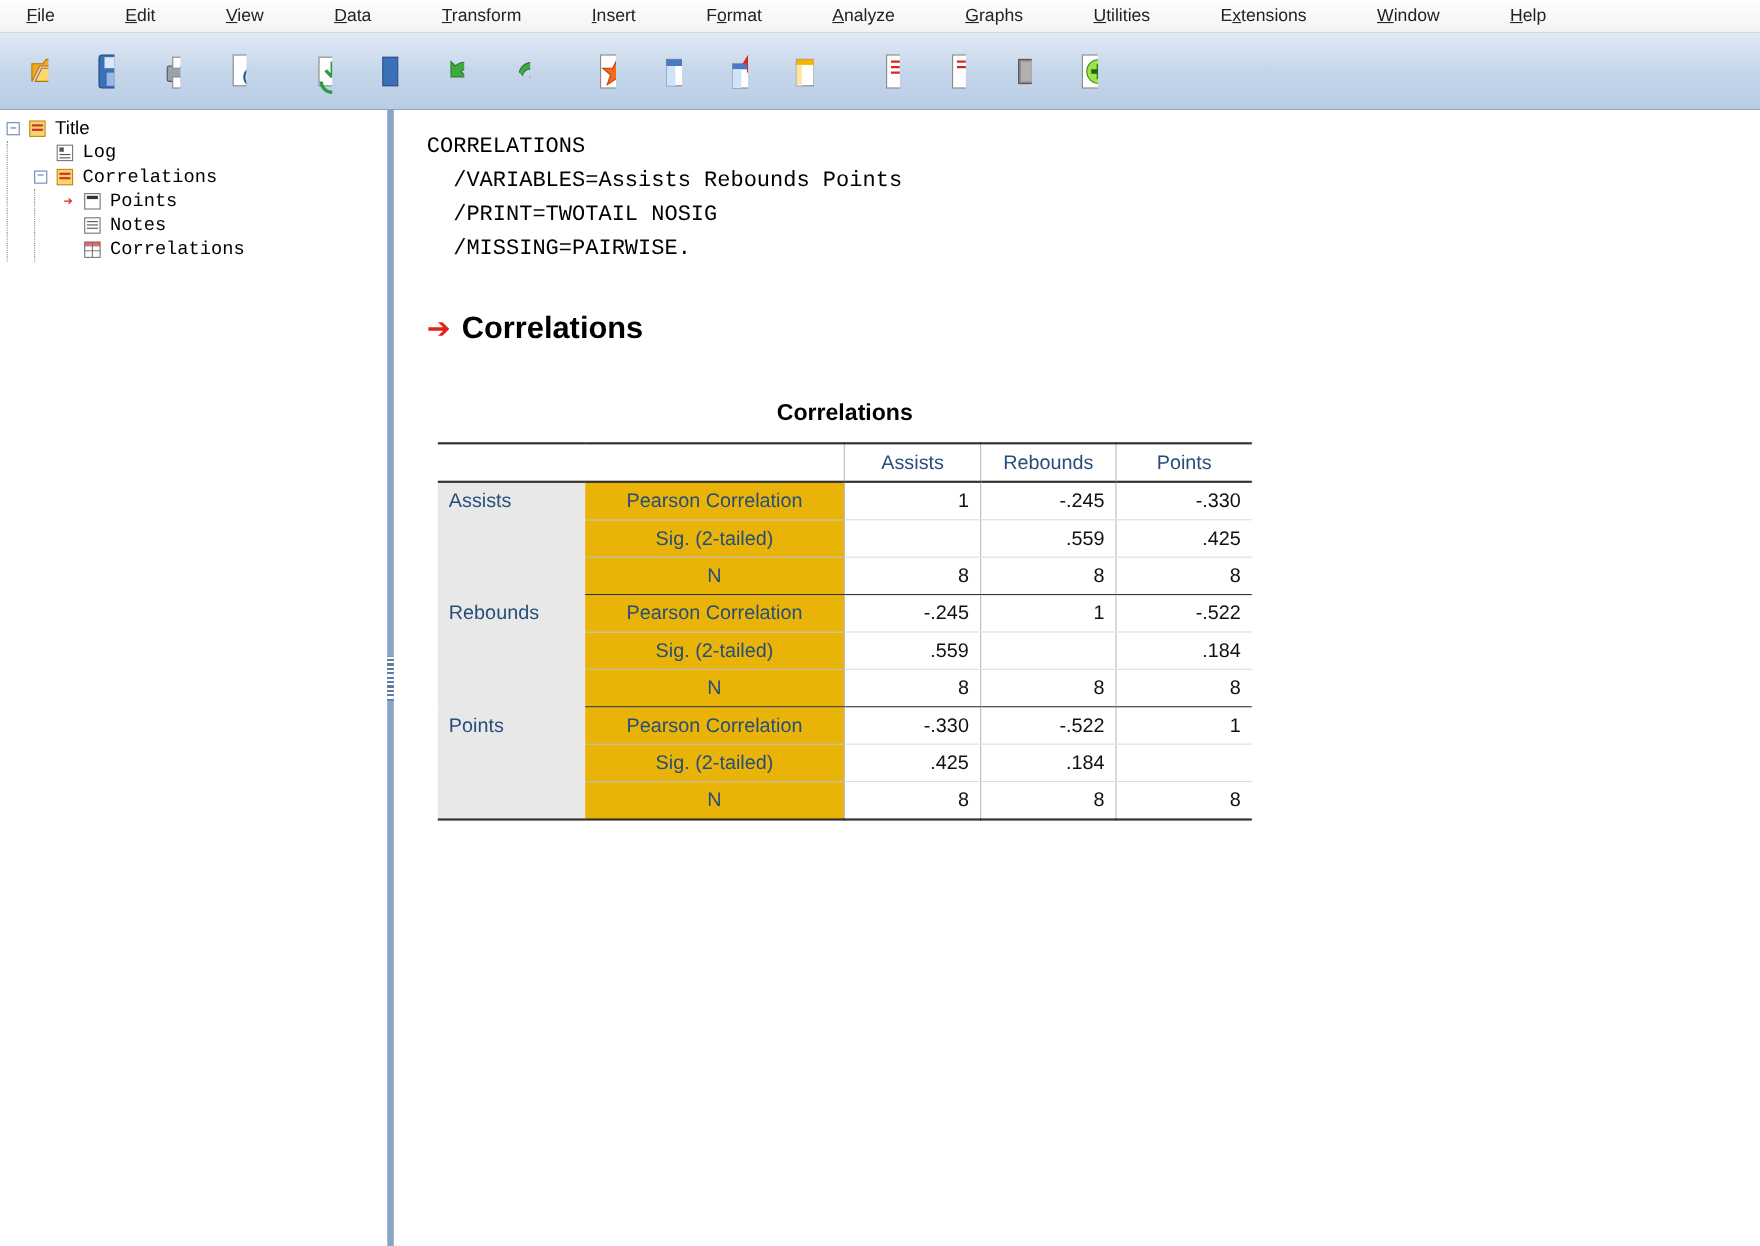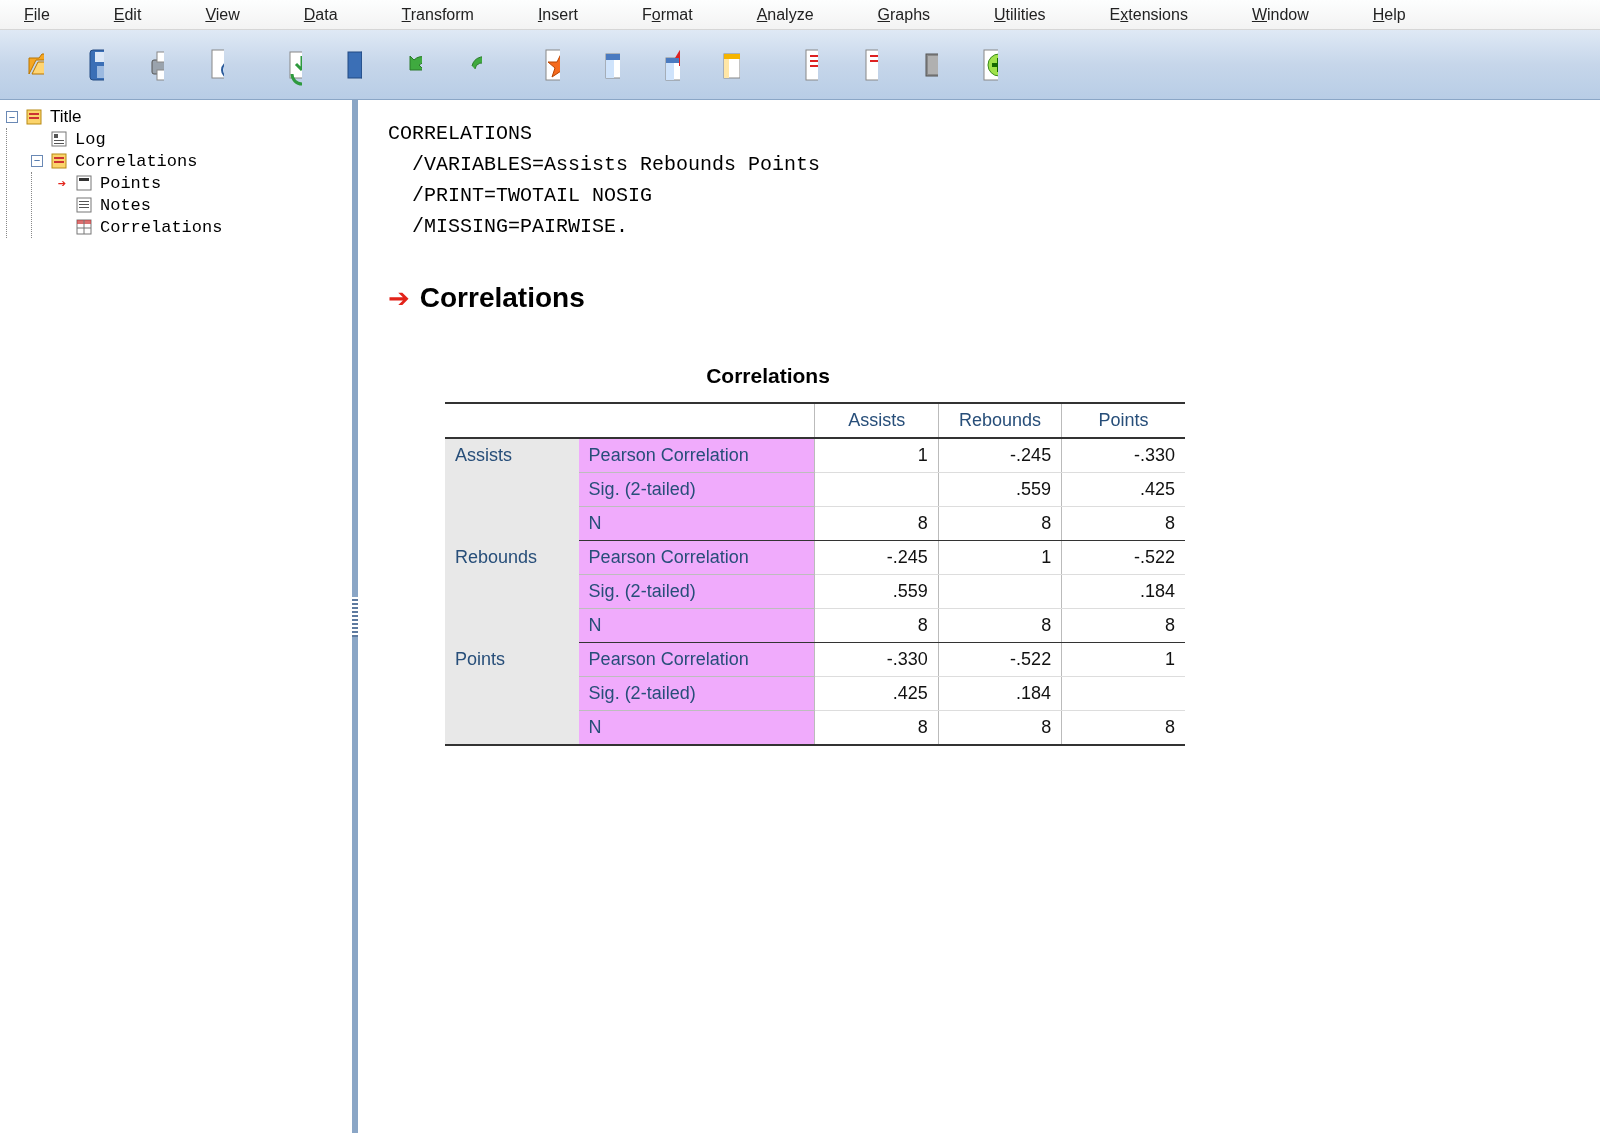--- a/index.html
+++ b/index.html
@@ -109,21 +109,20 @@
     text-align: center;
     font-weight: bold;
     font-size: 21px;
     margin-bottom: 14px;
     width: 740px;
   }
   table.corr {
     border-collapse: collapse;
     font-size: 18px;
     width: 740px;
-    margin-left: 47px;
   }
   table.corr th, table.corr td {
     padding: 6px 10px;
   }
   table.corr thead th {
     color: #274e79;
     font-weight: normal;
     text-align: center;
     border-left: 1px solid #bbb;
   }
@@ -137,23 +136,23 @@
   table.corr tbody { border-top: 2px solid #333; border-bottom: 2px solid #333;}
   table.corr .rowvar {
     background: #e8e8e8;
     color: #274e79;
     text-align: left;
     vertical-align: top;
     font-weight: normal;
     width: 130px;
   }
   table.corr .stat {
-    background: #f0abfc;
+    background: #eab308;
     color: #274e79;
-    text-align: left;
+    text-align: center;
     font-weight: normal;
     border-bottom: 1px solid #bdbdbd;
     width: 230px;
   }
   table.corr .stat.last { border-bottom: 1px solid #333; }
   table.corr td.val {
     text-align: right;
     color: #111;
     width: 120px;
     border-left: 1px solid #bbb;

